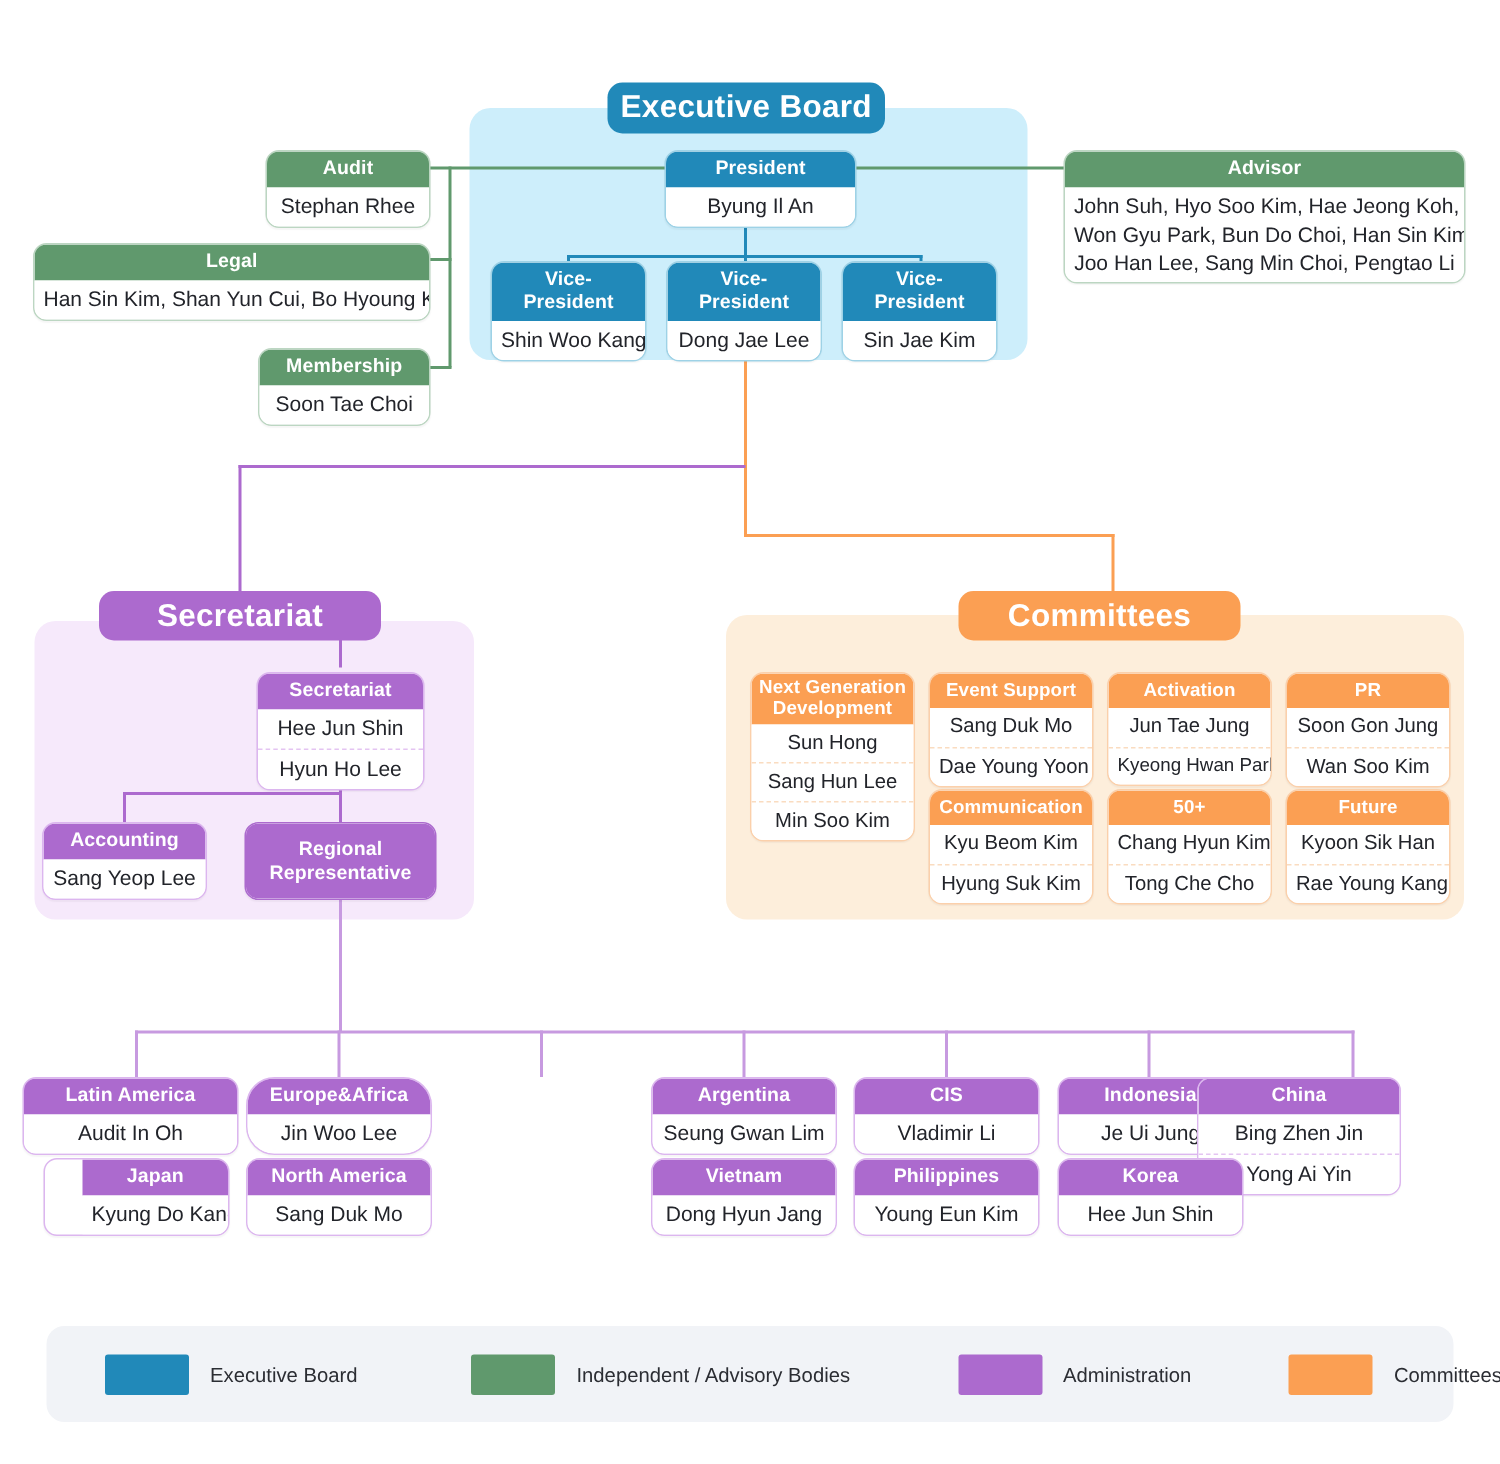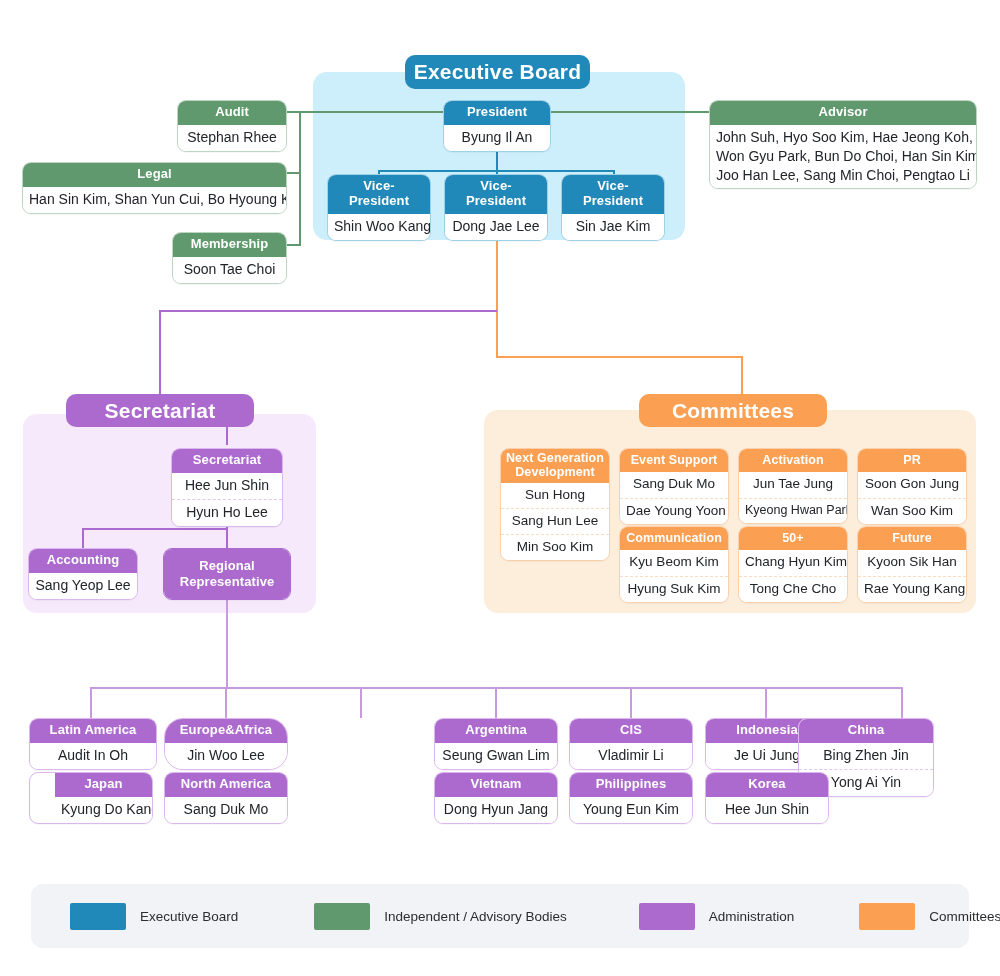--- a/index.html
+++ b/index.html
@@ -148,21 +148,21 @@
   <div class="ln v c-purple-l" style="left:90px;  top:687px; height:31px;"></div>
   <div class="ln v c-purple-l" style="left:225px; top:687px; height:31px;"></div>
   <div class="ln v c-purple-l" style="left:360px; top:687px; height:31px;"></div>
   <div class="ln v c-purple-l" style="left:495px; top:687px; height:31px;"></div>
   <div class="ln v c-purple-l" style="left:630px; top:687px; height:31px;"></div>
   <div class="ln v c-purple-l" style="left:765px; top:687px; height:31px;"></div>
   <div class="ln v c-purple-l" style="left:901px; top:687px; height:31px;"></div>
 
   <div class="pill blue-pill" style="left:405px; top:55px; width:185px; height:34px;">Executive Board</div>
 
-  <div class="node blue" style="left:443px; top:100px; width:108px; z-index:5;">
+  <div class="node blue" style="left:443px; top:100px; width:128px; z-index:5;">
     <div class="hdr">President</div>
     <div class="body">
       <div class="row">Byung Il An</div>
     </div>
   </div>
 
   <div class="node blue" style="left:327px; top:174px; width:104px; z-index:5;">
     <div class="hdr">Vice-President</div>
     <div class="body">
       <div class="row">Shin Woo Kang</div>
@@ -286,21 +286,21 @@
   </div>
 
   <div class="node orange" style="left:857px; top:526px; width:110px; z-index:5;">
     <div class="hdr">Future</div>
     <div class="body">
       <div class="row">Kyoon Sik Han</div>
       <div class="row">Rae Young Kang</div>
     </div>
   </div>
 
-  <div class="node purple" style="left:29px; top:718px; width:128px; z-index:5;">
+  <div class="node purple" style="left:15px; top:718px; width:144px; z-index:5;">
     <div class="hdr">Latin America</div>
     <div class="body">
       <div class="row">Audit In Oh</div>
     </div>
   </div>
   <div class="node purple" style="left:164px; top:718px; width:124px; z-index:5;border-radius:19px;">
     <div class="hdr">Europe&amp;Africa</div>
     <div class="body">
       <div class="row">Jin Woo Lee</div>
     </div>

